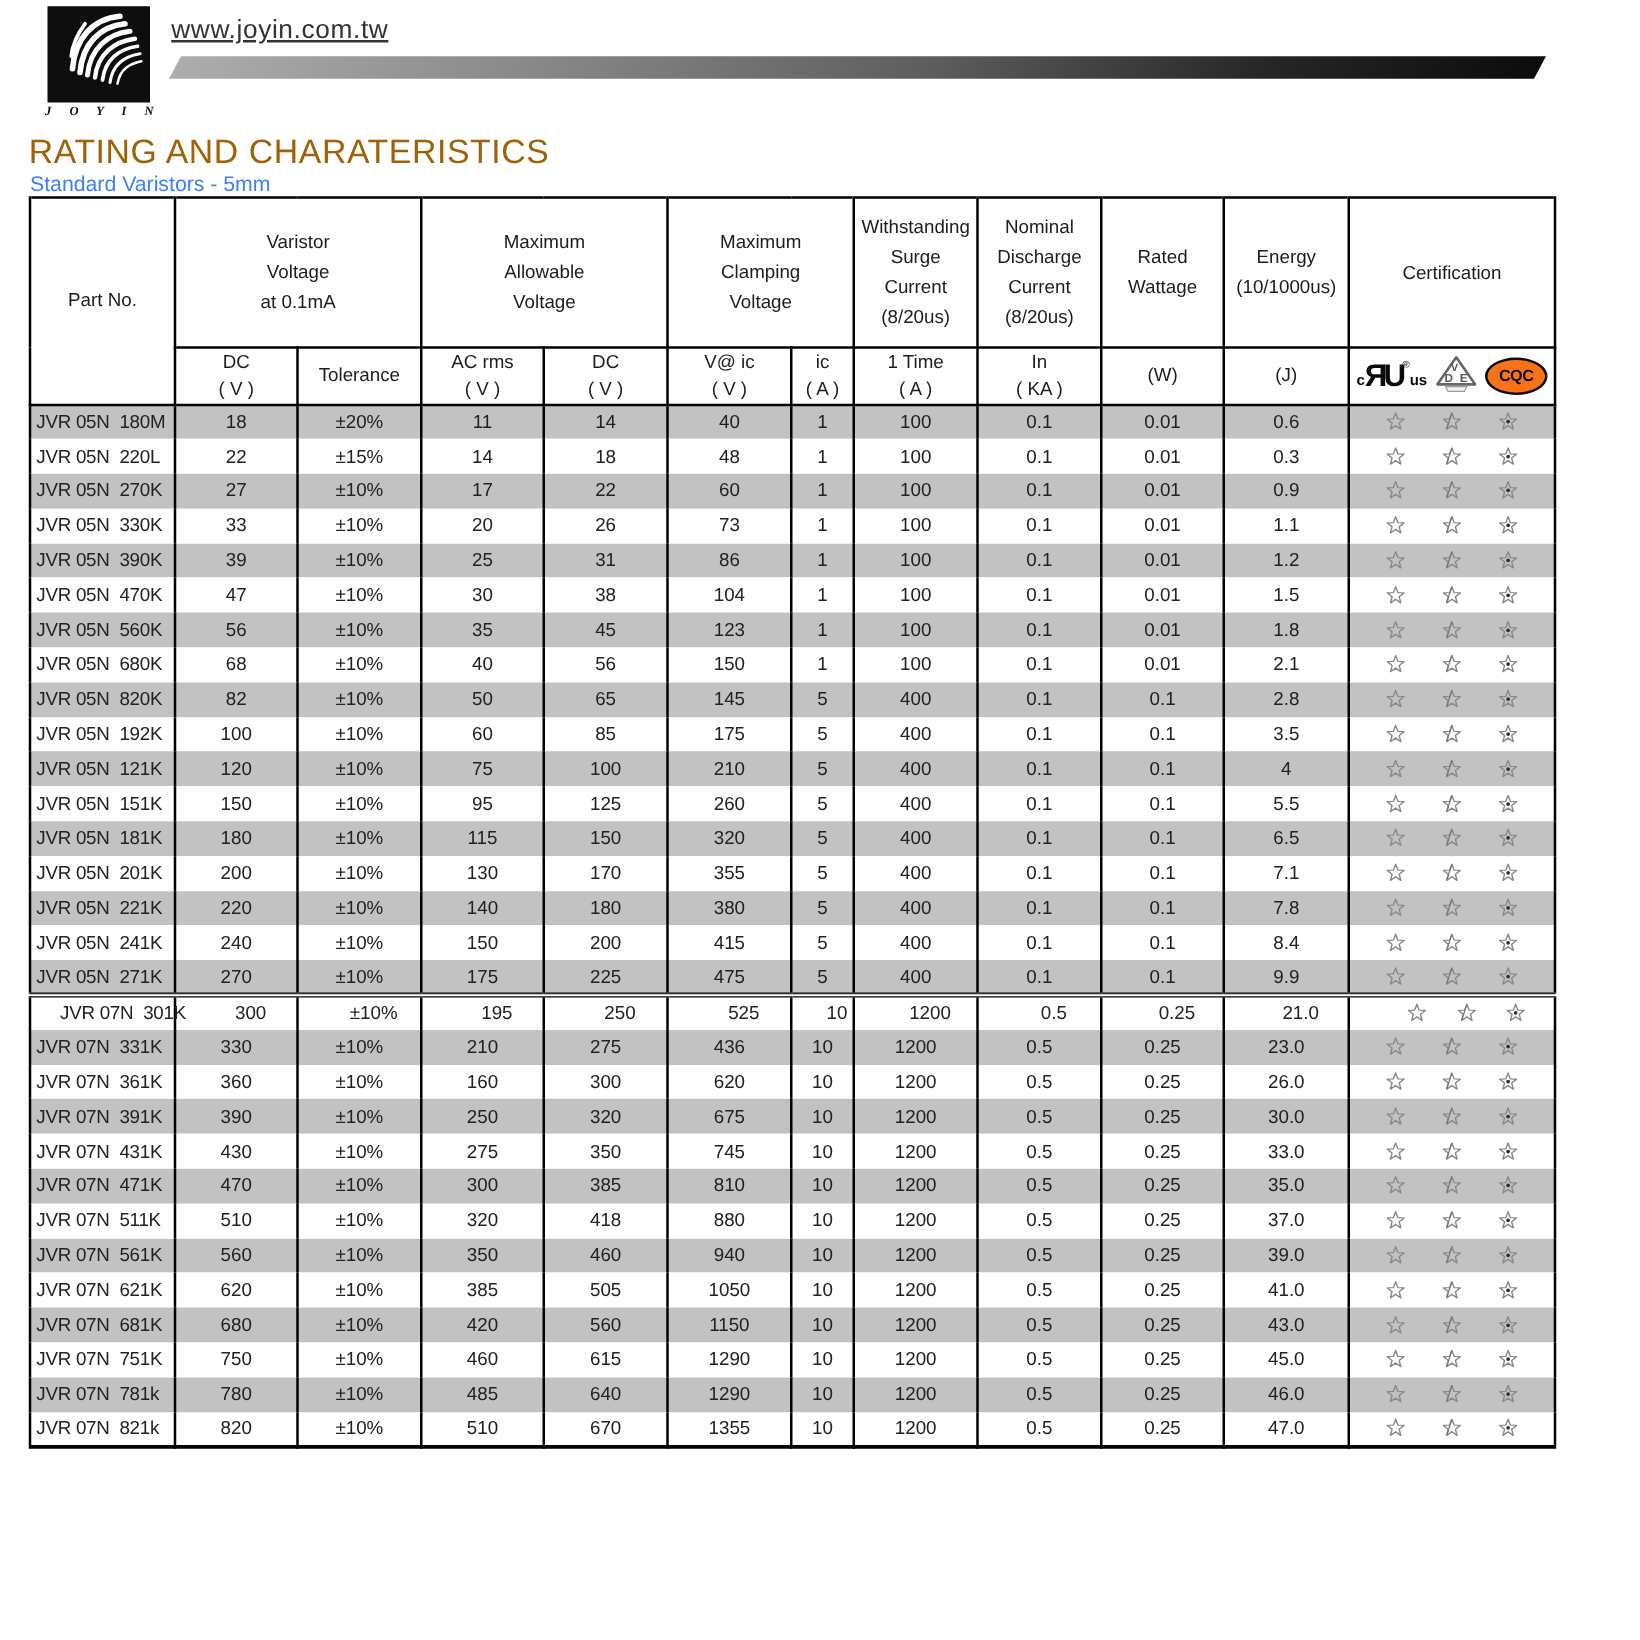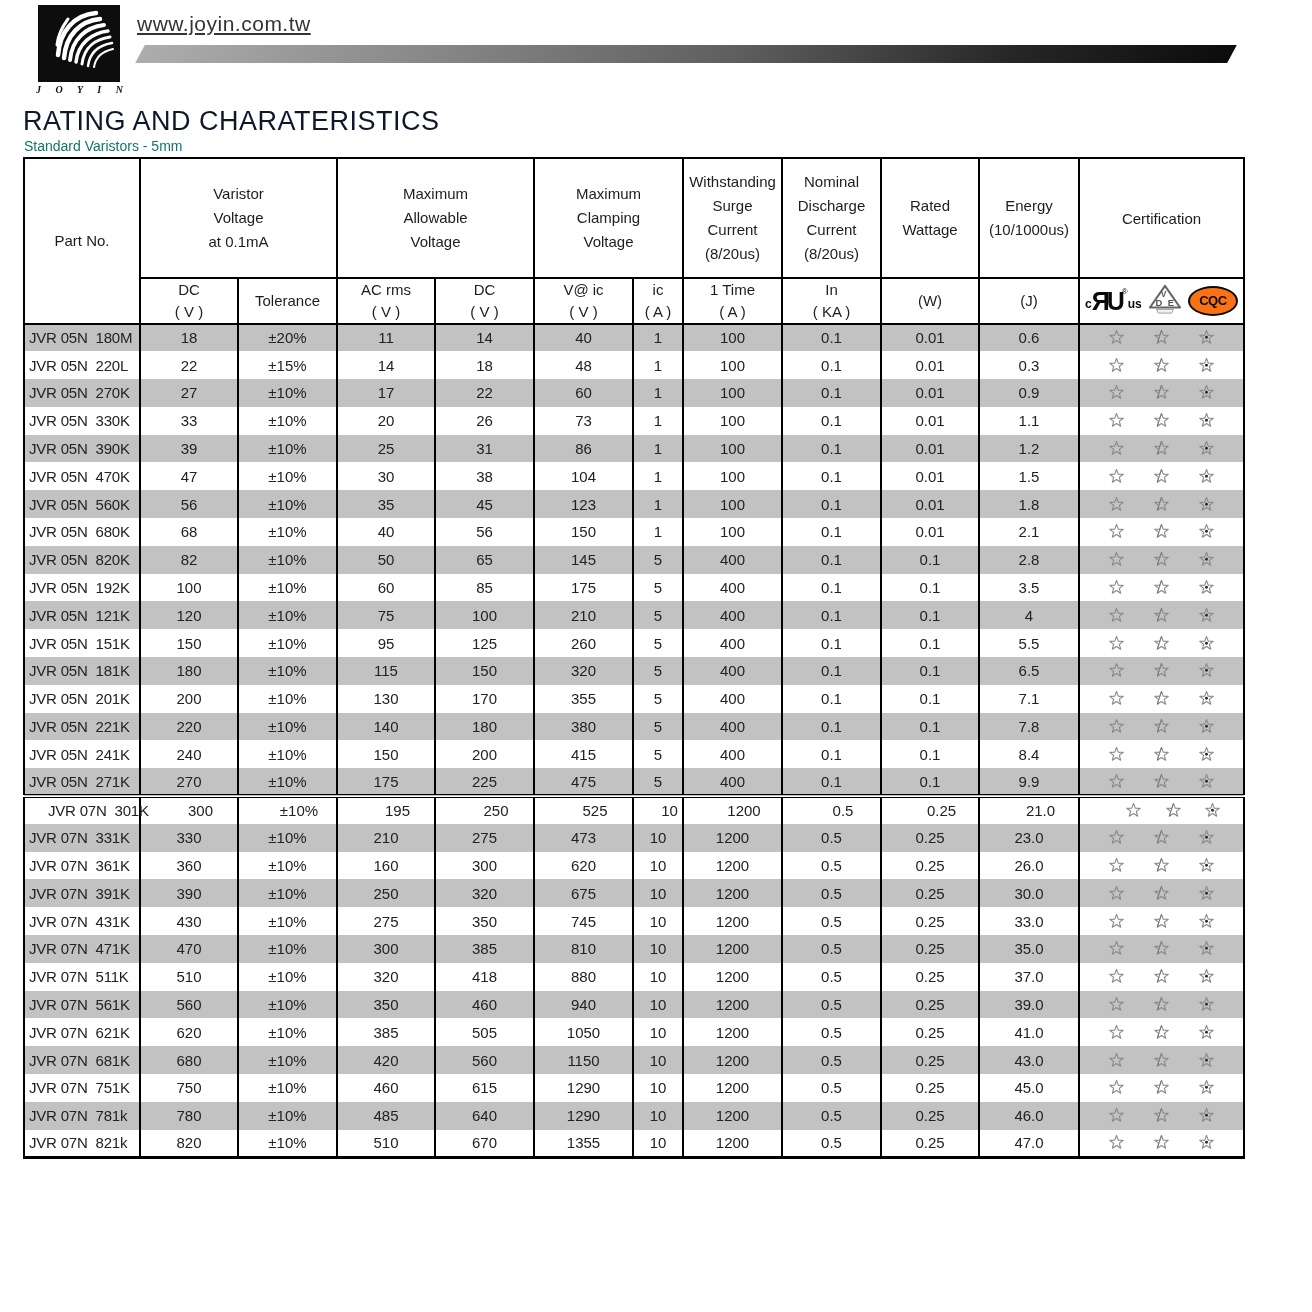--- a/index.html
+++ b/index.html
@@ -14,22 +14,22 @@
     position:absolute;left:36px;top:84px;width:90px;
     font-style:italic;font-weight:700;font-size:10px;letter-spacing:6px;color:#111;
     font-family:"Liberation Serif","DejaVu Serif",serif;white-space:nowrap;
   }
   .site-url{position:absolute;left:137px;top:12px;font-size:21px;color:#333;letter-spacing:0.5px;text-decoration:underline;}
   .grad-bar{
     position:absolute;left:140px;top:45px;width:1092px;height:18px;
     transform:skewX(-28deg);transform-origin:center;
     background:linear-gradient(to right,#adadad 0%,#8a8a8a 25%,#5e5e5e 55%,#262626 80%,#0c0c0c 100%);
   }
-  .page-title{position:absolute;left:23px;top:106px;font-size:27px;color:#0f172a;letter-spacing:0.5px;}
-  .page-subtitle{position:absolute;left:24px;top:138px;font-size:14px;color:#0f766e;}
+  .page-title{position:absolute;left:23px;top:106px;font-size:27px;color:#a16207;letter-spacing:0.5px;}
+  .page-subtitle{position:absolute;left:24px;top:138px;font-size:17px;color:#3b82f6;}
 
   
   .tbl-wrap{position:absolute;left:23px;top:157px;}
   table{border-collapse:collapse;table-layout:fixed;width:1220px;border:2px solid #000;border-bottom:3px solid #000;}
   th,td{border-left:2px solid #000;border-right:2px solid #000;padding:0;font-weight:normal;}
   thead th{border-bottom:2px solid #000;background:#fff;vertical-align:middle;text-align:center;font-size:15px;color:#1d1d1d;}
   .h1{height:120px;}
   .h2{height:45px;}
   .g div{line-height:1.6;}
   .sub div{line-height:1.45;}
@@ -712,21 +712,21 @@
               </svg>
             </div>
           </td>
         </tr>
         <tr class="shaded">
           <td class="part-cell">JVR 07N  331K</td>
           <td>330</td>
           <td>±10%</td>
           <td>210</td>
           <td>275</td>
-          <td>473</td>
+          <td>436</td>
           <td>10</td>
           <td>1200</td>
           <td>0.5</td>
           <td>0.25</td>
           <td>23.0</td>
           <td class="stars-cell">
             <div class="stars-flex">
               <svg class="star" viewBox="0 0 24 24">
                 <path class="sp" d="M12 2 L14.47 8.6 L21.51 8.91 L16 13.3 L17.88 20.09 L12 16.2 L6.12 20.09 L8 13.3 L2.49 8.91 L9.53 8.6 Z"></path>
               </svg>

